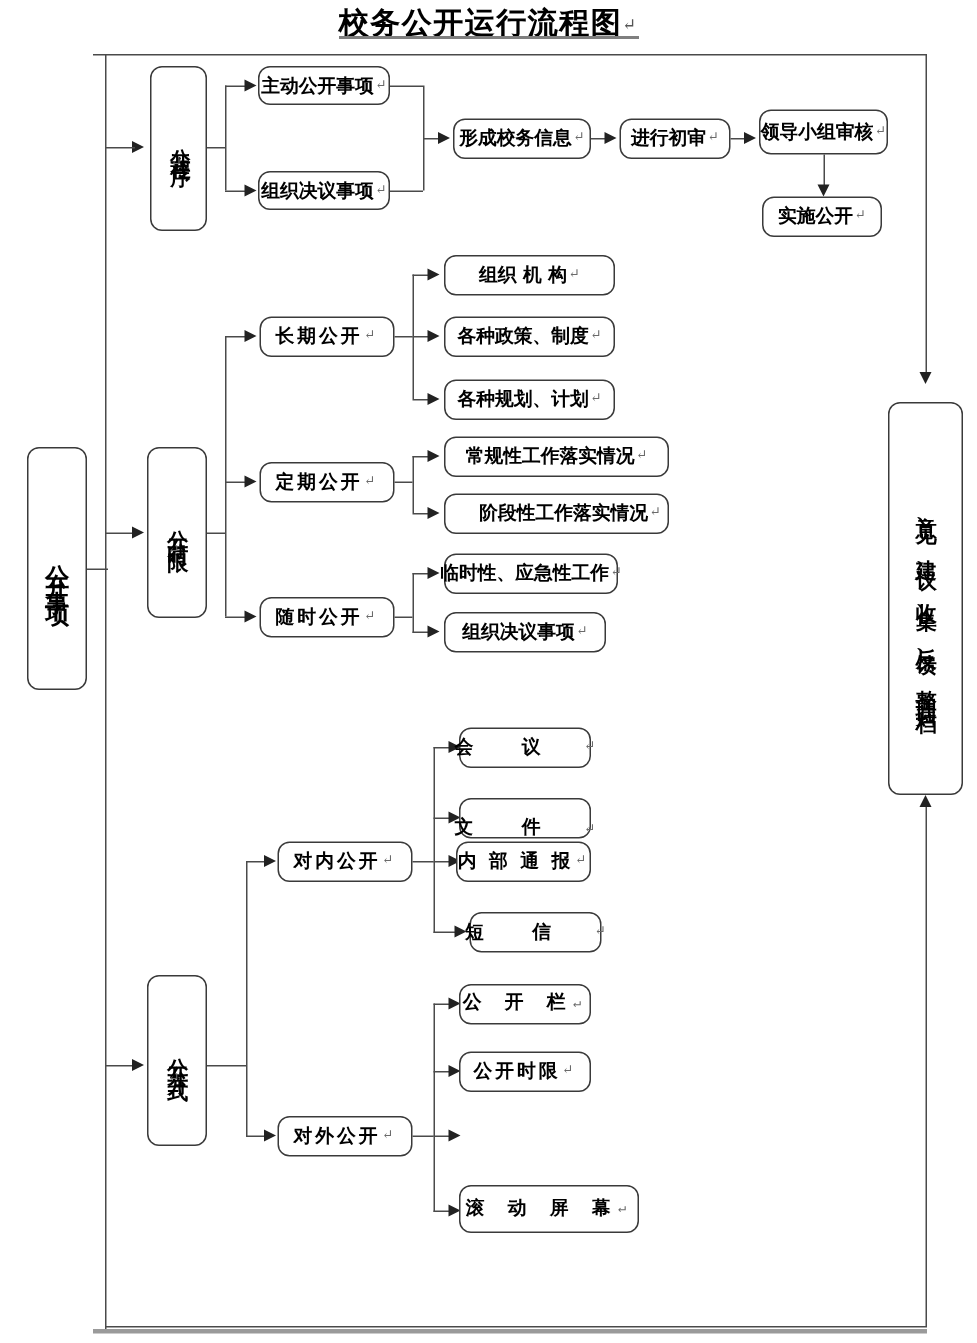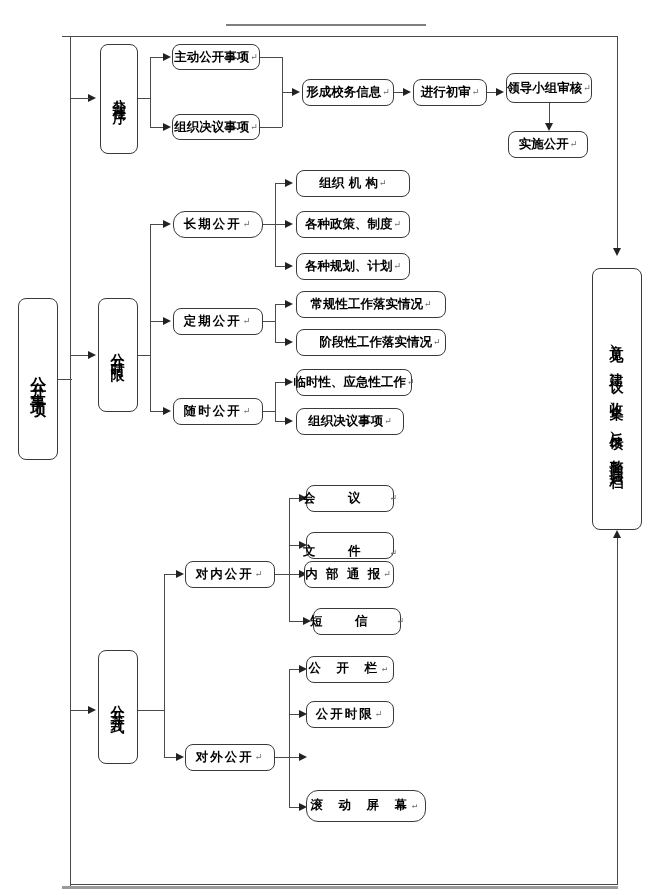--- a/index.html
+++ b/index.html
@@ -127,20 +127,23 @@
     width: 556px;
     height: 3px;
     background: #9a9a9a;
   }
 </style>
 </head>
 <body>
 
 <div id="page">
 
+  <div class="title" style="top:2px;">
+    <span>校务公开运行流程图</span><span class="pilcrow">↵</span>
+  </div>
   <div class="title-underline"></div>
 
   <div class="hline" style="left:62px; top:36px; width:556px;"></div>
 
   <div class="vline" style="left:70px; top:36px; height:850px;"></div>
 
   <div class="vline" style="left:617px; top:36px; height:214px;"></div>
   <div class="arr-d" style="left:612.5px; top:248px;"></div>
 
   <div class="hline" style="left:70px; top:884px; width:548px;"></div>
@@ -219,21 +222,21 @@
   <div class="node vert" style="left:98px; top:298px; width:40px; height:114px; font-size:14px; letter-spacing:5px;">
     <span>公开时限</span>
       <span class="pil">↵</span>
   </div>
 
   <div class="hline" style="left:138px; top:355px; width:12px;"></div>
   <div class="vline" style="left:150px; top:224px; height:187px;"></div>
 
   <div class="hline" style="left:150px; top:224px; width:14px;"></div>
   <div class="arr-r" style="left:163px; top:219.5px;"></div>
-  <div class="node sp2" style="left:173px; top:211px; width:90px; height:27px;border-radius:12px;">
+  <div class="node sp2" style="left:173px; top:211px; width:90px; height:27px;">
     <span>长期公开</span>
       <span class="pil">↵</span>
   </div>
   <div class="hline" style="left:263px; top:224px; width:12px;"></div>
   <div class="vline" style="left:275px; top:183px; height:83px;"></div>
   <div class="hline" style="left:275px; top:183px; width:12px;"></div>
   <div class="arr-r" style="left:285px; top:178.5px;"></div>
   <div class="hline" style="left:275px; top:224px; width:12px;"></div>
   <div class="arr-r" style="left:285px; top:219.5px;"></div>
   <div class="hline" style="left:275px; top:266px; width:12px;"></div>
@@ -358,18 +361,18 @@
   <div class="arr-r" style="left:299px; top:802.5px;"></div>
 
   <div class="node wide-sp" style="left:306px; top:656px; width:88px; height:27px;">
     <span>公 开 栏</span>
       <span class="pil">↵</span>
   </div>
   <div class="node sp2" style="left:306px; top:701px; width:88px; height:27px;">
     <span>公开时限</span>
       <span class="pil">↵</span>
   </div>
-  <div class="node wide-sp" style="left:306px; top:790px; width:120px; height:32px;border-radius:12px;">
+  <div class="node wide-sp" style="left:306px; top:790px; width:120px; height:32px;">
     <span>滚 动 屏 幕</span>
       <span class="pil">↵</span>
   </div>
 
 </div>
 
 </body></html>

